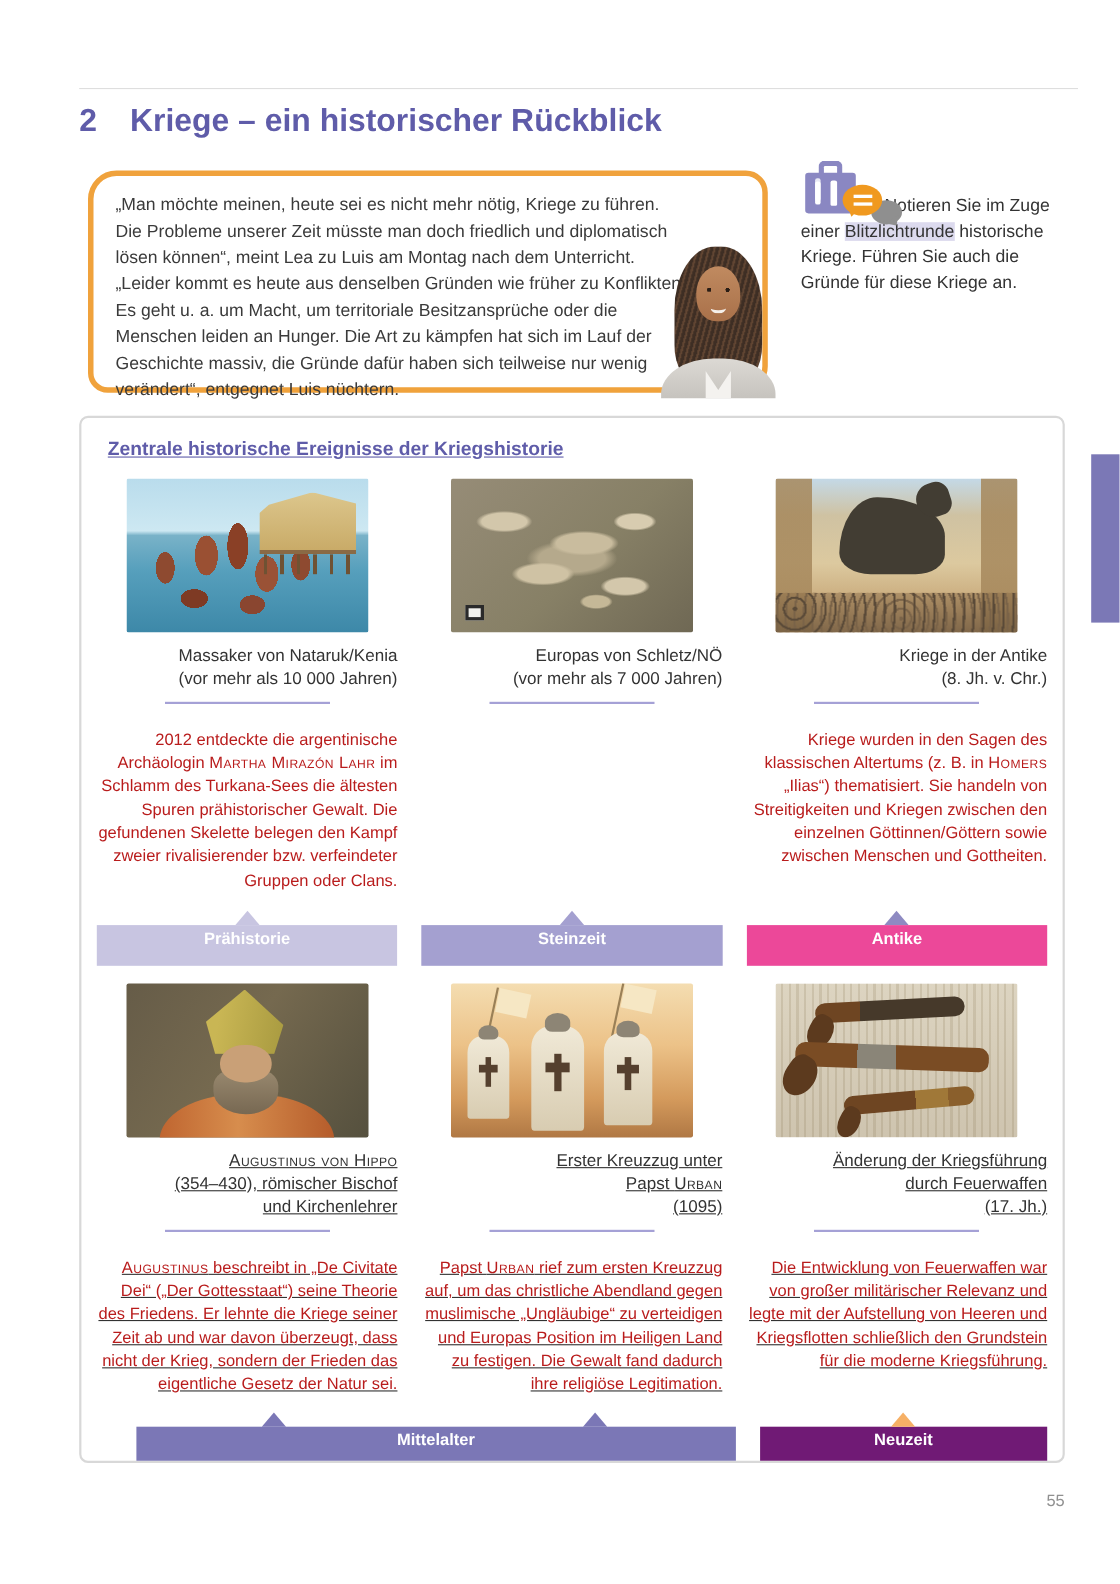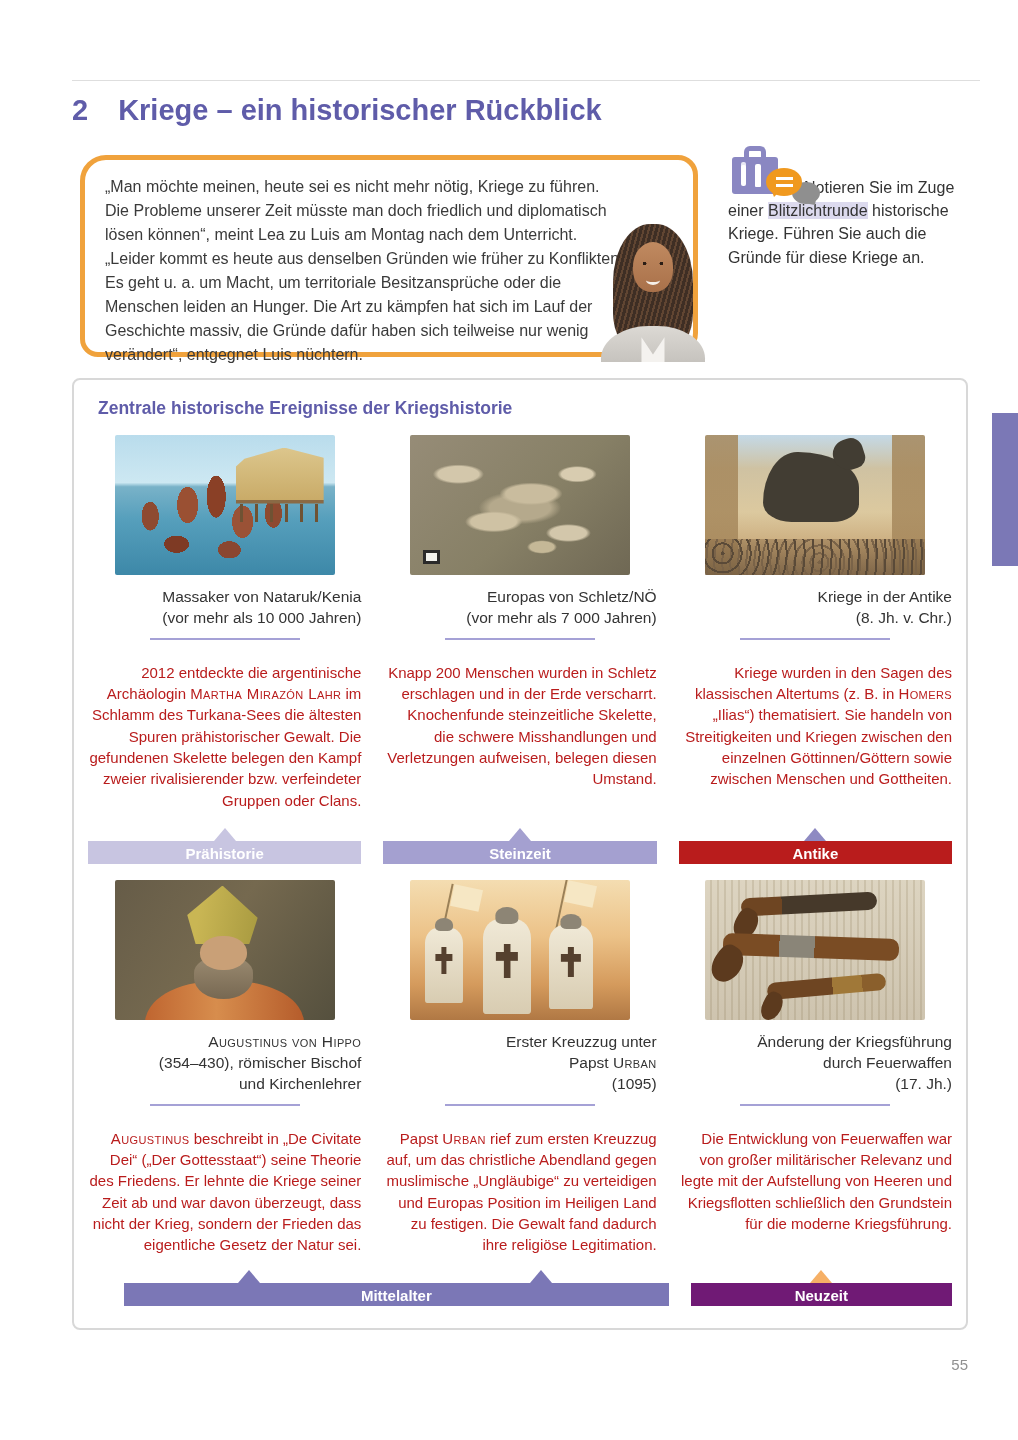--- a/index.html
+++ b/index.html
@@ -58,37 +58,37 @@
   .bb-orange { left:36px; top:26px; width:36px; height:28px; background:#f0991f; border-radius:50%; }
   .bb-orange::before { content:""; position:absolute; left:5px; bottom:-9px;
     border:8px solid transparent; border-top-color:#f0991f; border-left-width:3px; }
   .bb-orange::after { content:""; position:absolute; left:10px; top:9px; width:17px; height:10px;
     background:linear-gradient(#fff,#fff) 0 0/100% 3px no-repeat,
                linear-gradient(#fff,#fff) 0 7px/100% 3px no-repeat; }
 
   
   .timeline-box { position:absolute; top:378px; left:72px; width:896px; height:952px;
     border:2px solid #d8d8d8; border-radius:8px; background:#fff; padding:18px 14px 0; overflow:hidden; }
-  .section-heading { font-size:17.5px; font-weight:bold; color:#5f5ca9; margin:0 0 16px 10px; }
+  .section-heading { font-size:17.5px; font-weight:bold; color:#5f5ca9; margin:0 0 16px 10px;text-decoration:underline; }
 
   .cards { display:grid; grid-template-columns:repeat(3,1fr); column-gap:22px; }
-  .cards.row2 { margin-top:16px; }
+  .cards.row2 { margin-top:16px;text-decoration:underline; }
   .card { text-align:right; }
   .card-img { position:relative; width:220px; height:140px; margin:0 auto; overflow:hidden;
     border-radius:2px; background:#ddd; }
   .card-img i { display:block; position:absolute; }
   .card-title { margin-top:12px; font-size:15.5px; line-height:1.35; color:#333; }
   .title-rule { width:150px; height:2px; background:#a5a1d6; margin:9px auto 0; }
   .card-body { margin-top:22px; font-size:15px; line-height:1.42; color:#b91c1c; }
   .sc { font-variant:small-caps; letter-spacing:.4px; }
 
   
   .era-row { display:grid; grid-template-columns:repeat(3,1fr); column-gap:22px; margin-top:16px; }
   .era-row.bottom { margin-top:14px;padding-left:36px; }
-  .era-bar { position:relative; height:23px; margin-top:14px; background:#a4a0d0; }
+  .era-bar { position:relative; height:37px; margin-top:14px; background:#a4a0d0; }
   .era-label { display:block; text-align:center; color:#fff; font-weight:bold; font-size:15px; line-height:25px; }
   .era-arrow { position:absolute; top:-13px; width:0; height:0; transform:translateX(-50%);
     border-left:11px solid transparent; border-right:11px solid transparent;
     border-bottom:13px solid #a4a0d0; }
   .span2 { grid-column:1 / 3; }
 
   
   
   .img-nataruk { background:
     radial-gradient(ellipse 9px 15px at 16% 58%, #8e4a30 95%, transparent 96%),
@@ -223,21 +223,20 @@
       </div>
       <div class="card">
         <div class="card-img img-schletz">
           <i class="scale-marker"></i>
         </div>
         <div class="card-title">
             <div><span>Europas von Schletz/NÖ</span></div>
             <div><span>(vor mehr als 7 000 Jahren)</span></div>
           </div>
         <div class="title-rule"></div>
-        <div class="card-body"><span>Knapp 200 Menschen wurden in Schletz erschlagen und in der Erde verscharrt. Knochenfunde steinzeitliche Skelette, die schwere Misshandlungen und Verletzungen aufweisen, belegen diesen Umstand.</span></div>
       </div>
       <div class="card">
         <div class="card-img img-troja">
           <i class="horse-body"></i>
           <i class="horse-head"></i>
           <i class="crowd"></i>
         </div>
         <div class="card-title">
             <div><span>Kriege in der Antike</span></div>
             <div><span>(8. Jh. v. Chr.)</span></div>
@@ -249,21 +248,21 @@
 
     <div class="era-row" id="era-row-1">
       <div class="era-bar" style="background: rgb(200, 197, 225);">
         <i class="era-arrow" style="left: 50%; border-bottom-color: rgb(200, 197, 225);"></i>
         <span class="era-label">Prähistorie</span>
       </div>
       <div class="era-bar" style="background: rgb(164, 160, 208);">
         <i class="era-arrow" style="left: 50%; border-bottom-color: rgb(164, 160, 208);"></i>
         <span class="era-label">Steinzeit</span>
       </div>
-      <div class="era-bar" style="background: #b91c1c;">
+      <div class="era-bar" style="background: #ec4899;">
         <i class="era-arrow" style="left: 50%; border-bottom-color: rgb(142, 138, 194);"></i>
         <span class="era-label">Antike</span>
       </div>
     </div>
 
     <div class="cards row2">
       <div class="card">
         <div class="card-img img-augustinus">
           <i class="aug-robe"></i>
           <i class="mitre"></i>

